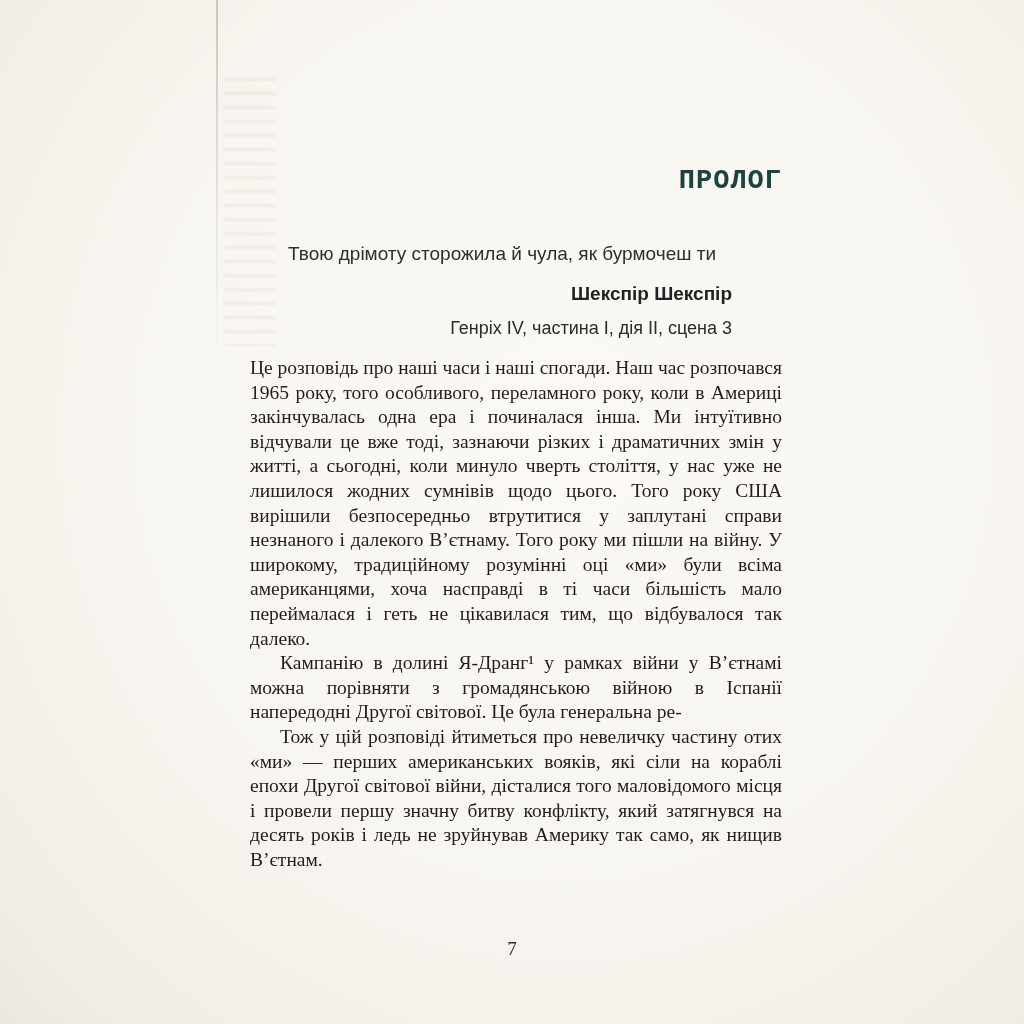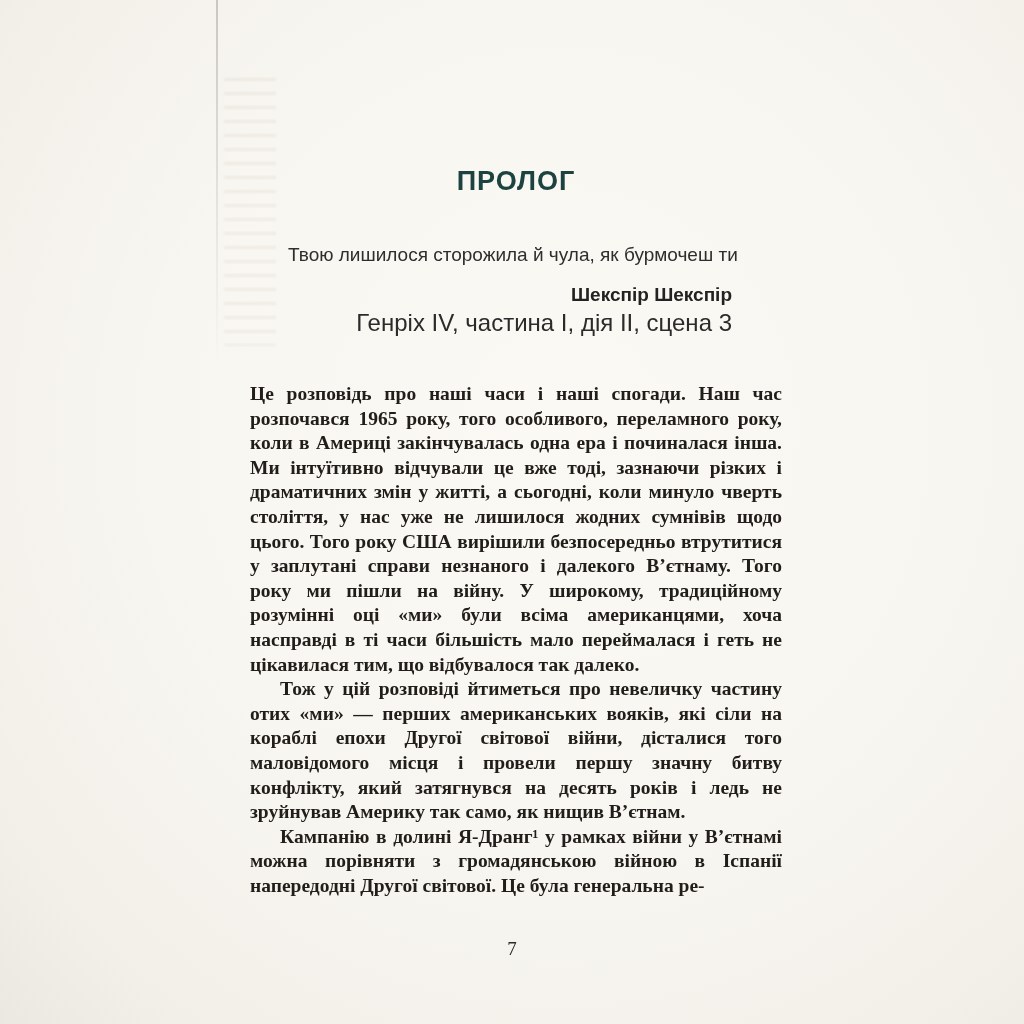--- a/index.html
+++ b/index.html
@@ -48,22 +48,22 @@
 
   .content {
     position: absolute;
     left: 250px;
     top: 166px;
     width: 532px;
   }
 
   .title {
     margin: 0 0 44px 0;
-    text-align: center;
-    font-family: Liberation Sans, sans-serif;
+    text-align: right;
+    font-family: Liberation Mono, monospace;
     font-size: 27px;
     font-weight: 700;
     letter-spacing: 1px;
     color: #1c4340;
   }
 
   .epigraph {
     margin-left: 38px;
     font-family: "Liberation Sans", sans-serif;
     color: #2e2e2e;
@@ -75,31 +75,30 @@
   }
   .attribution {
     margin-top: 16px;
     margin-right: 50px;
     text-align: right;
     font-weight: 700;
     font-size: 19px;
     color: #222;
   }
   .source {
-    margin-top: 3px;
+    margin-top: 13px;
     margin-right: 50px;
     text-align: right;
-    font-size: 24px;
+    font-size: 18px;
     font-weight: 400;
     color: #2b2b2b;
   }
 
   .body-block {
-    margin-top: 45px;
-    font-weight: bold;
+    margin-top: 17px;
   }
   .body-p {
     margin: 0;
     font-size: 19.5px;
     line-height: 24.6px;
     text-align: justify;
     color: #201d1a;
   }
   .body-p.indent {
     text-indent: 30px;
@@ -121,28 +120,28 @@
 <div class="scan">
 
   <div class="bleed"></div>
   <div class="crease"></div>
 
   <main class="content">
 
     <h1 class="title">ПРОЛОГ</h1>
 
     <div class="epigraph">
-      <div class="quote-line">Твою лишилося сторожила й чула, як бурмочеш ти</div>
+      <div class="quote-line">Твою дрімоту сторожила й чула, як бурмочеш ти</div>
       <div class="attribution">Шекспір Шекспір</div>
       <div class="source">Генріх IV, частина I, дія II, сцена 3</div>
     </div>
 
     <div class="body-block">
       <p class="body-p">Це розповідь про наші часи і наші спогади. Наш час розпочався 1965 року, того особливого, переламного року, коли в Америці закінчувалась одна ера і починалася інша. Ми інтуїтивно відчували це вже тоді, зазнаючи різких і драматичних змін у житті, а сьогодні, коли минуло чверть століття, у нас уже не лишилося жодних сумнівів щодо цього. Того року США вирішили безпосередньо втрутитися у заплутані справи незнаного і далекого В’єтнаму. Того року ми пішли на війну. У широкому, традиційному розумінні оці «ми» були всіма американцями, хоча насправді в ті часи більшість мало переймалася і геть не цікавилася тим, що відбувалося так далеко.</p>
+      <p class="body-p indent">Кампанію в долині Я-Дранг¹ у рамках війни у В’єтнамі можна порівняти з громадянською війною в Іспанії напередодні Другої світової. Це була генеральна ре-</p>
       <p class="body-p indent">Тож у цій розповіді йтиметься про невеличку частину отих «ми» — перших американських вояків, які сіли на кораблі епохи Другої світової війни, дісталися того маловідомого місця і провели першу значну битву конфлікту, який затягнувся на десять років і ледь не зруйнував Америку так само, як нищив В’єтнам.</p>
-      <p class="body-p indent">Кампанію в долині Я-Дранг¹ у рамках війни у В’єтнамі можна порівняти з громадянською війною в Іспанії напередодні Другої світової. Це була генеральна ре-</p>
     </div>
 
   </main>
 
   <div class="page-number">7</div>
 
 </div>
 
 </body></html>

